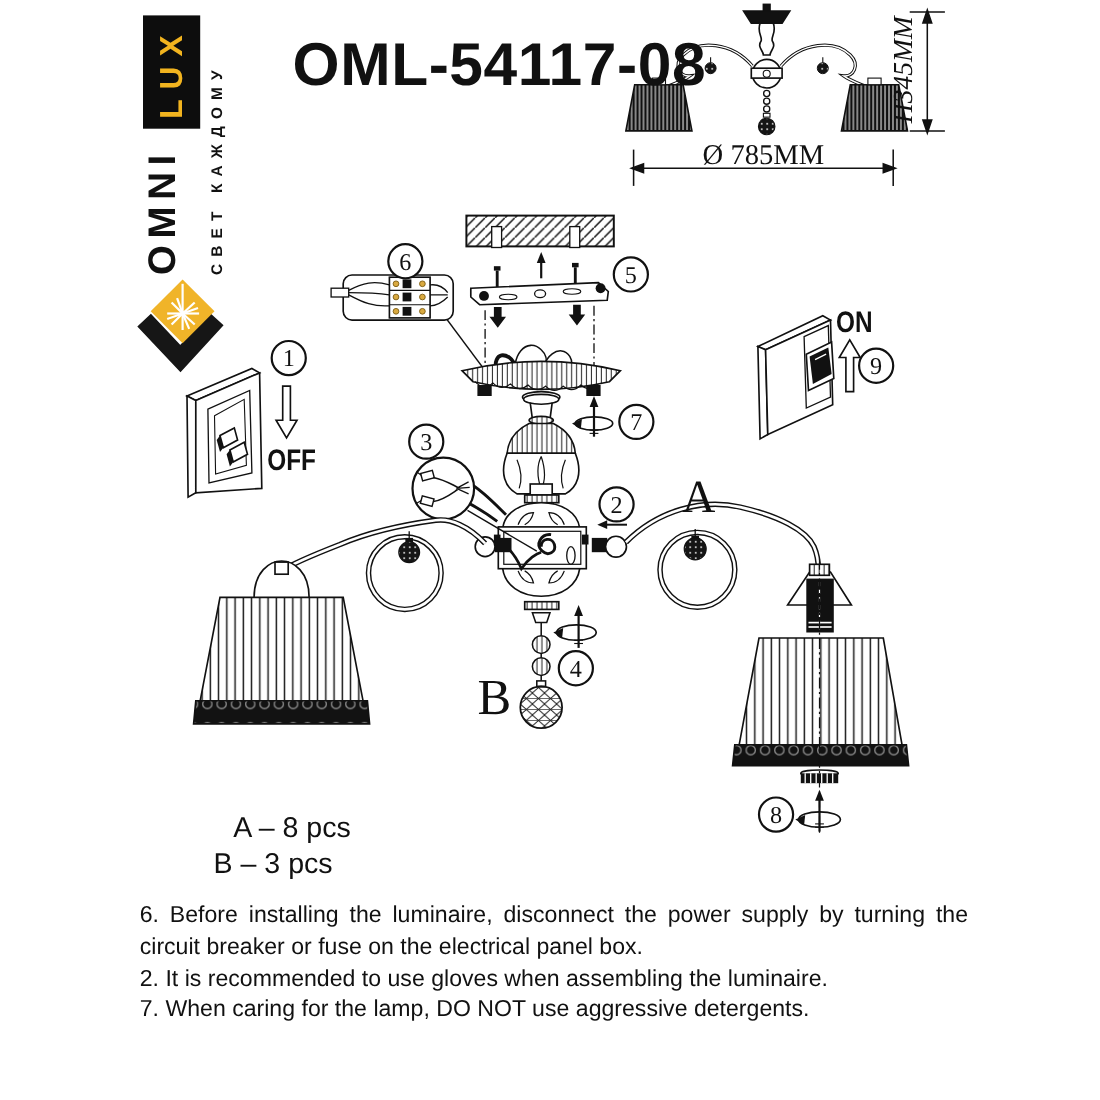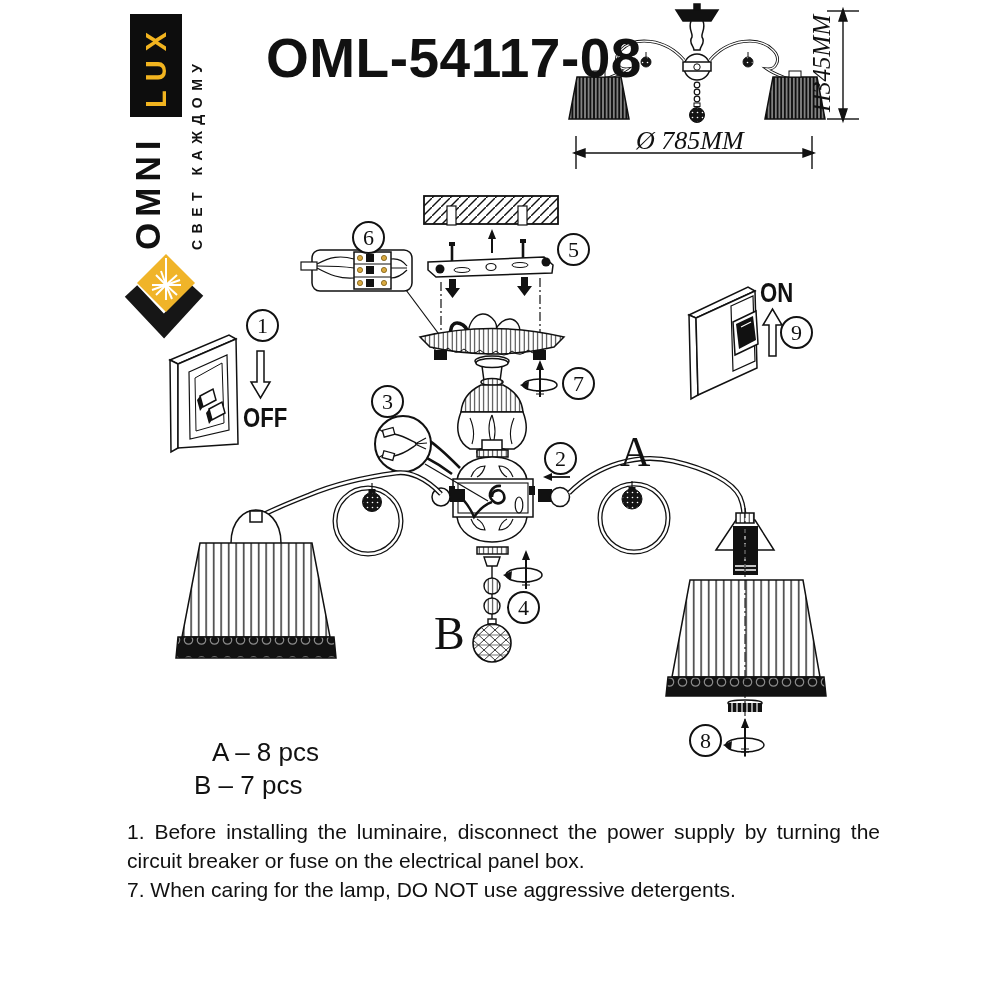--- a/index.html
+++ b/index.html
@@ -10,21 +10,21 @@
   .serif{font-family:"Liberation Serif","DejaVu Serif",serif;}
   .circ{position:absolute;width:29px;height:29px;border:2.6px solid #111;border-radius:50%;
         display:flex;align-items:center;justify-content:center;
         font-family:"Liberation Serif","DejaVu Serif",serif;font-size:22px;background:#fff;}
   #title{left:266px;top:26px;font-size:55px;font-weight:bold;letter-spacing:.5px;}
   #lux-box{position:absolute;left:130px;top:14px;width:52px;height:103px;background:#0d0d0d;
            display:flex;align-items:center;justify-content:center;}
   #lux-text{color:#F2B41F;font-size:29px;font-weight:bold;letter-spacing:9px;}
   #omni-text{left:128px;top:118px;height:132px;font-size:35px;font-weight:bold;letter-spacing:6px;}
   #tagline{left:189px;top:10px;height:240px;font-size:14px;font-weight:bold;letter-spacing:6.5px;}
-  #dim-d{left:636px;top:126px;width:116px;font-style:italic;font-size:26px;}
+  #dim-d{left:636px;top:126px;width:116px;text-align:center;font-size:26px;}
   #dim-h{left:808px;top:16px;height:96px;font-style:italic;font-size:25px;}
   .switch-lbl{font-size:27px;font-weight:bold;transform:scaleX(.82);transform-origin:left;}
   #a-label{left:620px;top:428px;font-size:42px;}
   #b-label{left:434px;top:607px;font-size:46px;}
   .parts{font-size:26px;}
   #instructions{position:absolute;left:127px;top:818px;width:753px;font-size:21px;line-height:28.8px;}
   #instructions p{margin:0;text-align:justify;}
   svg{position:absolute;left:0;top:0;}
 </style>
 </head>
@@ -368,20 +368,21 @@
   <div class="circ" style="left:544px;top:442px;">2</div>
   <div class="circ" style="left:371px;top:385px;">3</div>
   <div class="circ" style="left:507px;top:591px;">4</div>
   <div class="circ" style="left:557px;top:233px;">5</div>
   <div class="circ" style="left:352px;top:221px;">6</div>
   <div class="circ" style="left:562px;top:367px;">7</div>
   <div class="circ" style="left:689px;top:724px;">8</div>
   <div class="circ" style="left:780px;top:316px;">9</div>
 
   <div class="lbl parts" style="left:212px;top:737px;">A – 8 pcs</div>
-  <div class="lbl parts" style="left:194px;top:770px;">B – 7 pcs</div>
+  <div class="lbl parts" style="left:194px;top:770px;">B – 3 pcs</div>
 
   <div id="instructions">
-    <p>1. Before installing the luminaire, disconnect the power supply by turning the circuit breaker or fuse on the electrical panel box.</p>
+    <p>6. Before installing the luminaire, disconnect the power supply by turning the circuit breaker or fuse on the electrical panel box.</p>
+    <p>2. It is recommended to use gloves when assembling the luminaire.</p>
     <p>7. When caring for the lamp, DO NOT use aggressive detergents.</p>
   </div>
 
 </div>
 
 </body></html>

